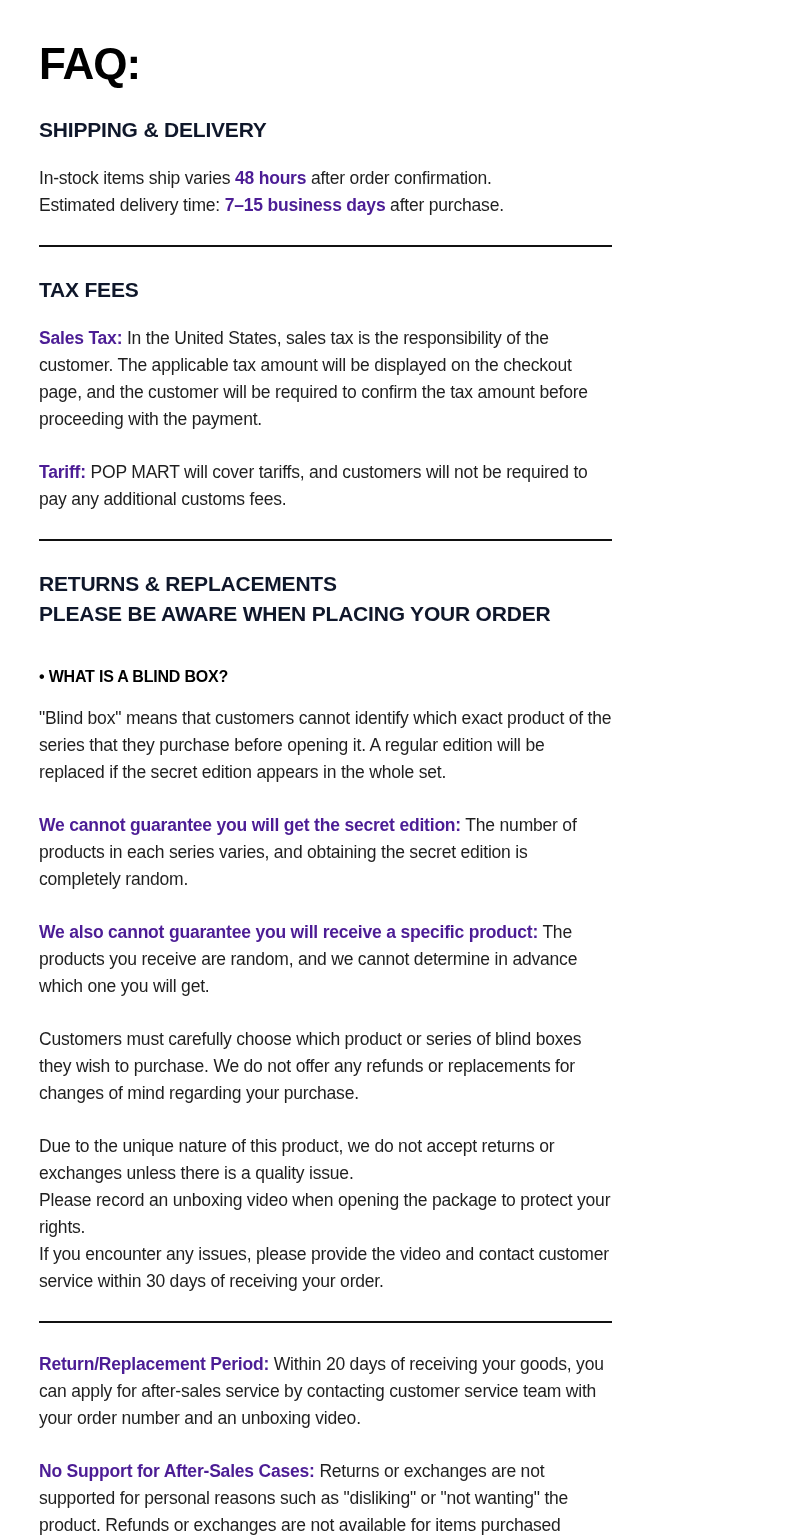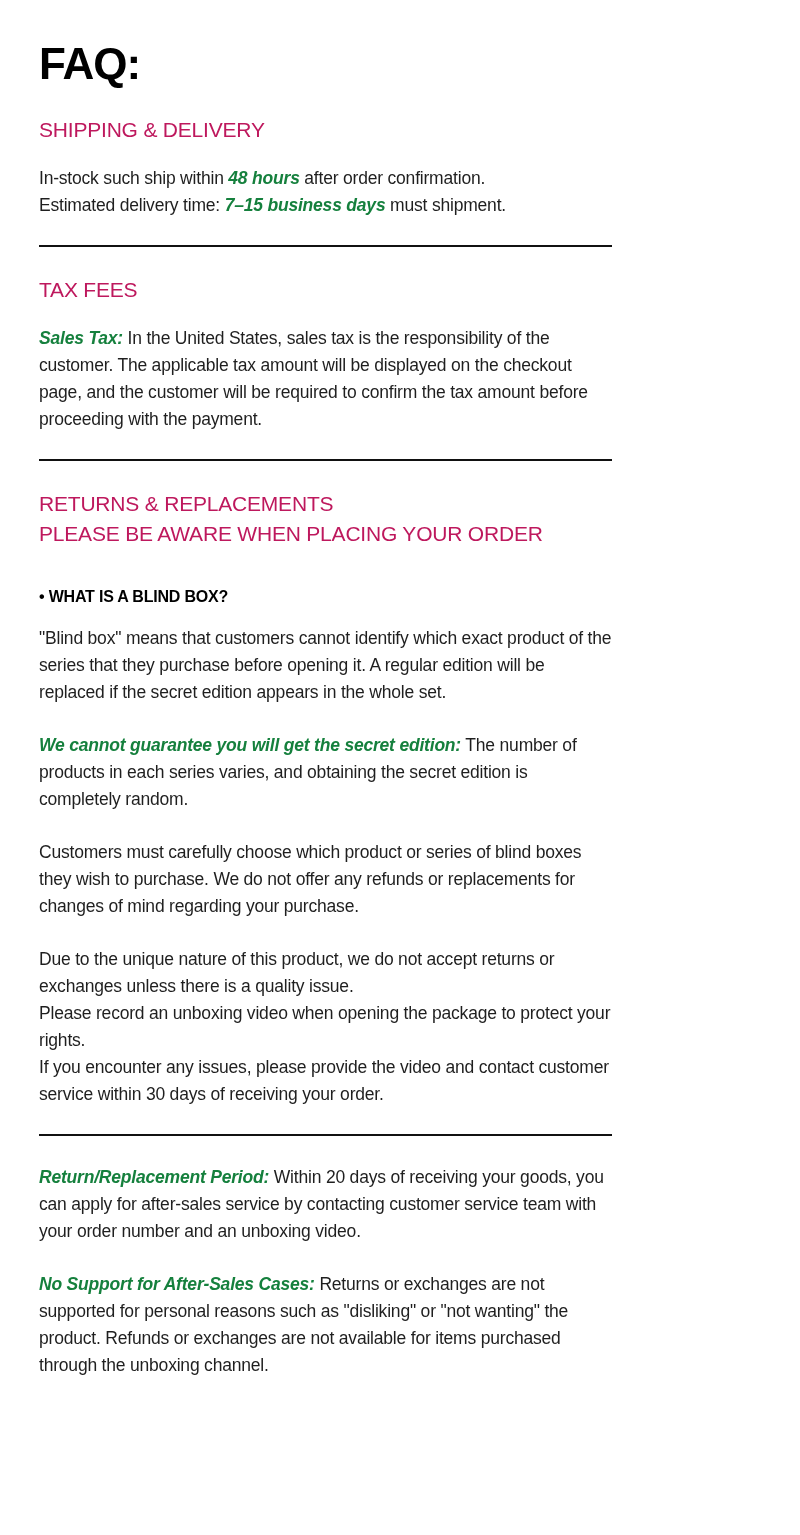--- a/index.html
+++ b/index.html
@@ -24,73 +24,74 @@
     font-size: 44px;
     line-height: 1.0;
     font-weight: bold;
     letter-spacing: -1px;
     color: #000000;
     margin: 0 0 29px 0;
   }
   .section-heading {
     font-size: 21px;
     line-height: 30px;
-    font-weight: normal;
+    font-weight: bold;
     letter-spacing: -0.2px;
-    color: #be185d;
+    color: #0f172a;
     margin: 0 0 20px 0;
   }
   .subheading {
     font-size: 16px;
     line-height: 24px;
     font-weight: bold;
     letter-spacing: -0.2px;
     color: #000000;
     margin: 36px 0 16px 0;
   }
   .body-text {
     font-size: 17.5px;
     line-height: 27px;
     letter-spacing: -0.2px;
     color: #1f1f1f;
     margin: 0 0 26px 0;
   }
   .body-text strong {
-    color: #15803d;
-    font-style: italic;
+    color: #4c1d95;
   }
   .divider {
     border: none;
     border-top: 2px solid #111111;
     height: 0;
     margin: 0 0 28px 0;
   }
   .faq-section { margin: 0; }
 </style>
 </head>
 <body>
 
 <div class="page">
   <h1 class="page-title">FAQ:</h1>
   <div id="sections">
       <section class="faq-section">
         <h2 class="section-heading">SHIPPING &amp; DELIVERY</h2>
-        <p class="body-text"><span>In-stock such ship within </span><strong>48 hours</strong><span> after order confirmation.</span><br><span>Estimated delivery time: </span><strong>7–15 business days</strong><span> must shipment.</span></p>
+        <p class="body-text"><span>In-stock items ship varies </span><strong>48 hours</strong><span> after order confirmation.</span><br><span>Estimated delivery time: </span><strong>7–15 business days</strong><span> after purchase.</span></p>
       </section>
       <hr class="divider">
       <section class="faq-section">
         <h2 class="section-heading">TAX FEES</h2>
         <p class="body-text"><strong>Sales Tax:</strong><span> In the United States, sales tax is the responsibility of the customer. The applicable tax amount will be displayed on the checkout page, and the customer will be required to confirm the tax amount before proceeding with the payment.</span></p>
+        <p class="body-text"><strong>Tariff:</strong><span> POP MART will cover tariffs, and customers will not be required to pay any additional customs fees.</span></p>
       </section>
       <hr class="divider">
       <section class="faq-section">
         <h2 class="section-heading">RETURNS &amp; REPLACEMENTS<br>PLEASE BE AWARE WHEN PLACING YOUR ORDER</h2>
         <div class="subheading"><span>• </span><span>WHAT IS A BLIND BOX?</span></div>
         <p class="body-text"><span>"Blind box" means that customers cannot identify which exact product of the series that they purchase before opening it. A regular edition will be replaced if the secret edition appears in the whole set.</span></p>
         <p class="body-text"><strong>We cannot guarantee you will get the secret edition:</strong><span> The number of products in each series varies, and obtaining the secret edition is completely random.</span></p>
+        <p class="body-text"><strong>We also cannot guarantee you will receive a specific product:</strong><span> The products you receive are random, and we cannot determine in advance which one you will get.</span></p>
         <p class="body-text"><span>Customers must carefully choose which product or series of blind boxes they wish to purchase. We do not offer any refunds or replacements for changes of mind regarding your purchase.</span></p>
         <p class="body-text"><span>Due to the unique nature of this product, we do not accept returns or exchanges unless there is a quality issue.</span><br><span>Please record an unboxing video when opening the package to protect your rights.</span><br><span>If you encounter any issues, please provide the video and contact customer service within 30 days of receiving your order.</span></p>
       </section>
       <hr class="divider">
       <section class="faq-section">
         <p class="body-text"><strong>Return/Replacement Period:</strong><span> Within 20 days of receiving your goods, you can apply for after-sales service by contacting customer service team with your order number and an unboxing video.</span></p>
         <p class="body-text"><strong>No Support for After-Sales Cases:</strong><span> Returns or exchanges are not supported for personal reasons such as "disliking" or "not wanting" the product. Refunds or exchanges are not available for items purchased through the unboxing channel.</span></p>
       </section>
     </div>
 </div>

